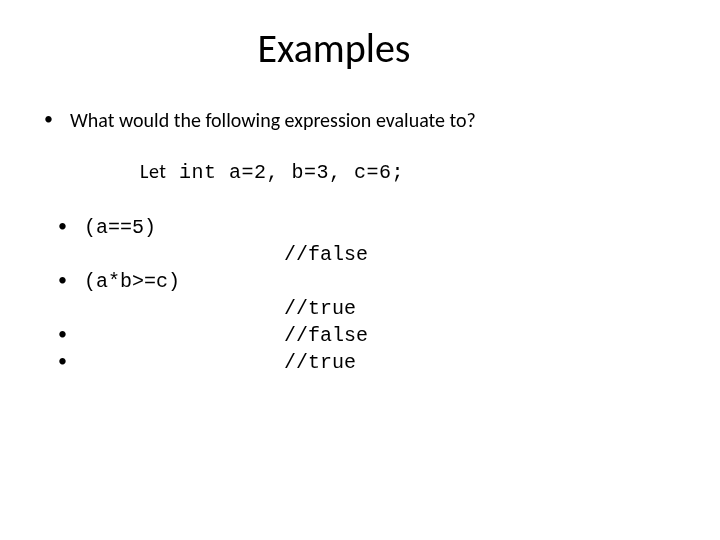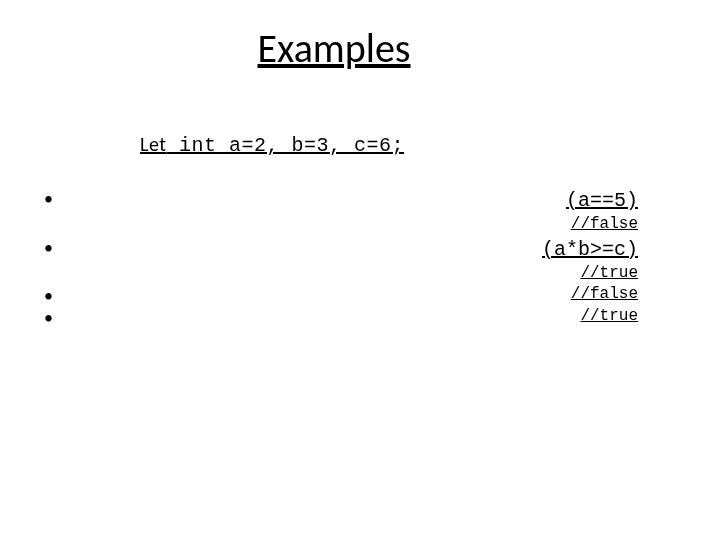--- a/index.html
+++ b/index.html
@@ -10,21 +10,20 @@
     background: #ffffff;
     font-family: Calibri, "Segoe UI", Arial, sans-serif;
     color: #000;
     overflow: hidden;
   }
   .slide {
     width: 668px;
     height: 540px;
     position: relative;
     box-sizing: border-box;
-    text-decoration: underline;
   }
   .title {
     text-align: center;
     font-size: 40px;
     font-weight: 400;
     padding-top: 24px;
     padding-bottom: 10px;
   }
   .body {
     padding: 24px 30px 0 30px;
@@ -54,53 +53,57 @@
     margin: 24px 0 28px 110px;
     letter-spacing: 0.5px;
   }
   .let-word {
     font-family: Calibri, "Segoe UI", Arial, sans-serif;
     text-align: center;
   }
   ul.expr {
     list-style: none;
     padding: 0;
-    margin: 0;
+    margin: 14px;
     font-family: "Courier New", Courier, monospace;
     font-size: 20px;
-    text-align: right;
   }
   ul.expr > li {
     position: relative;
     padding-left: 40px;
   }
   ul.expr > li::before {
     content: "•";
     position: absolute;
     left: 14px;
     top: 0;
     font-size: 18px;
     font-family: Calibri, Arial, sans-serif;
   }
   .result {
     display: block;
     padding-left: 200px;
     font-family: "Courier New", Courier, monospace;
-    font-size: 16px;
+    font-size: 20px;
   }
 </style>
 </head>
 <body>
 
 <div class="slide">
 
   <div class="title">Examples</div>
 
   <div class="body">
 
+    <ul class="top">
+      <li>
+        <span>What would the following expression evaluate to?</span>
+      </li>
+    </ul>
 
     <div class="let-line">
       <span class="let-word">Let</span>
       <span>int  a=2, b=3, c=6;</span>
     </div>
 
     <ul class="expr">
       <li>
         <span>(a==5)</span>
         <span class="result">//false</span>

